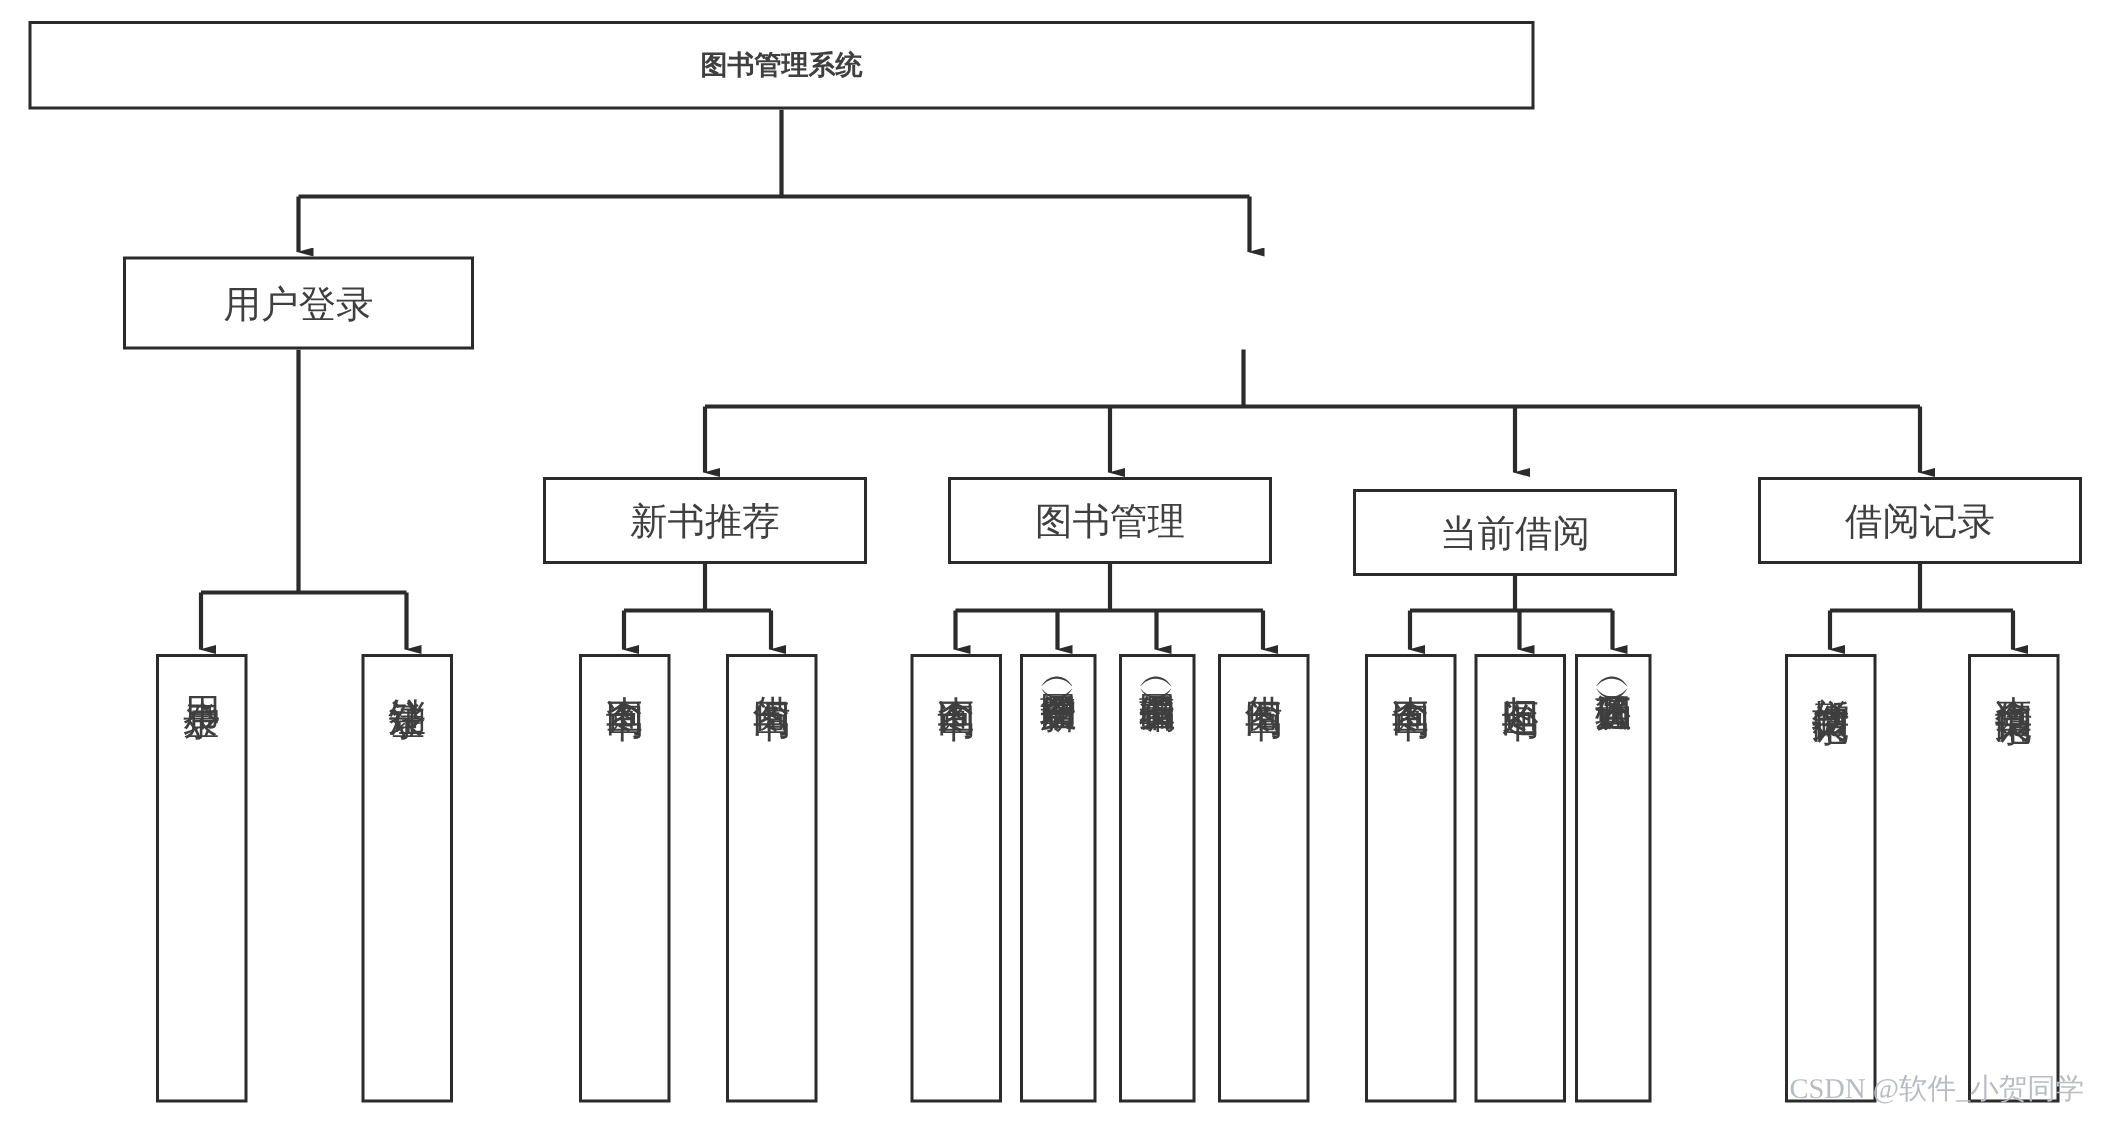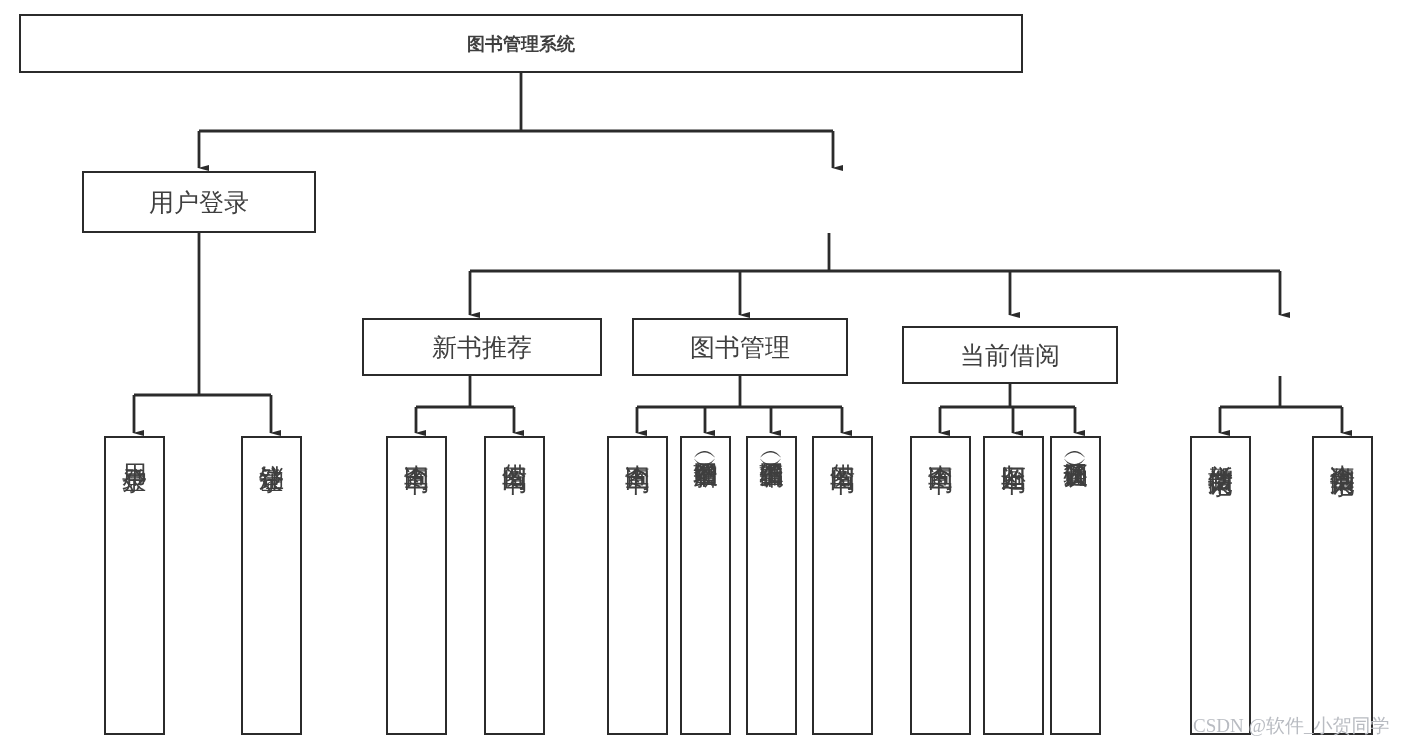--- a/index.html
+++ b/index.html
@@ -127,28 +127,31 @@
   </svg>
 
   <div class="node root" style="left:19px; top:14px; width:1004px; height:59px;">
     <span class="label">图书管理系统</span>
   </div>
 
   <div class="node level2" style="left:82px; top:171px; width:234px; height:62px;">
     <span class="label">用户登录</span>
   </div>
 
-  <div class="node level3" style="left:362px; top:318px; width:240px; height:58px;align-items:center;">
+  <div class="node level3" style="left:362px; top:318px; width:216px; height:58px;align-items:center;">
     <span class="label">新书推荐</span>
   </div>
   <div class="node level3" style="left:632px; top:318px; width:216px; height:58px;">
     <span class="label">图书管理</span>
   </div>
   <div class="node level3" style="left:902px; top:326px; width:216px; height:58px;">
     <span class="label">当前借阅</span>
+  </div>
+  <div class="node level3" style="left:1172px; top:318px; width:216px; height:58px;">
+    <span class="label">借阅记录</span>
   </div>
 
   <div class="node leaf" style="left:104px; top:436px; width:61px; height:299px;">
     <span class="label">用户登录</span>
   </div>
   <div class="node leaf" style="left:241px; top:436px; width:61px; height:299px;">
     <span class="label">注销登录</span>
   </div>
   <div class="node leaf" style="left:386px; top:436px; width:61px; height:299px;">
     <span class="label">查询图书</span>

